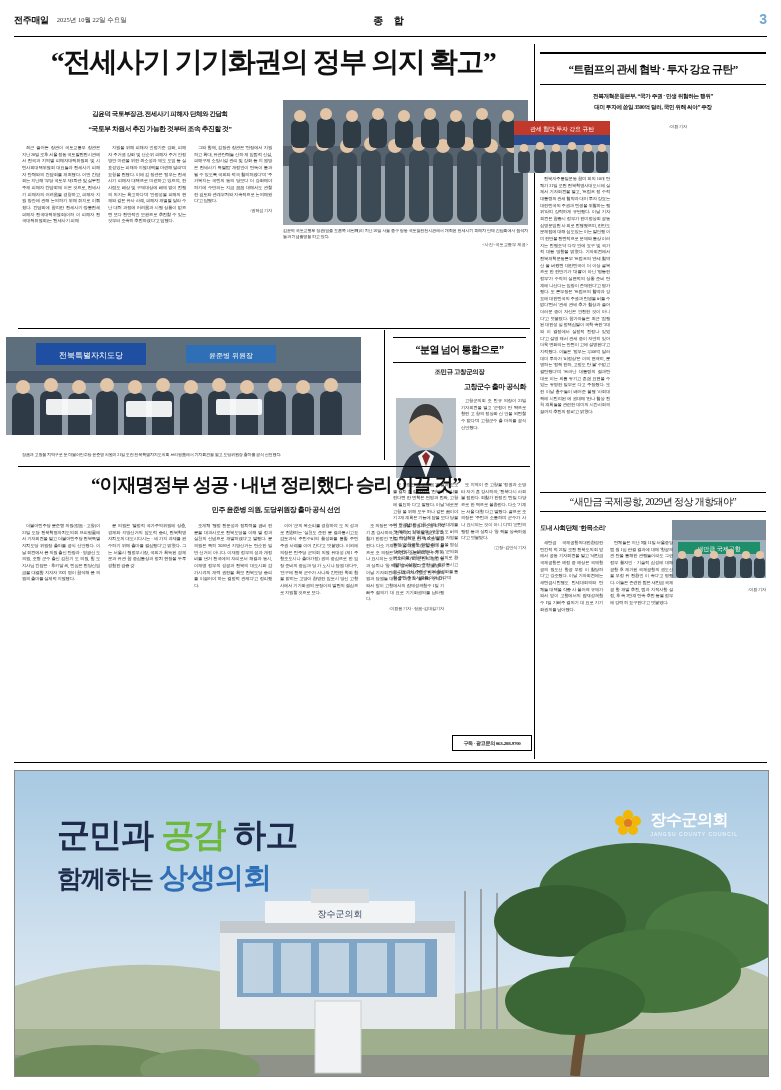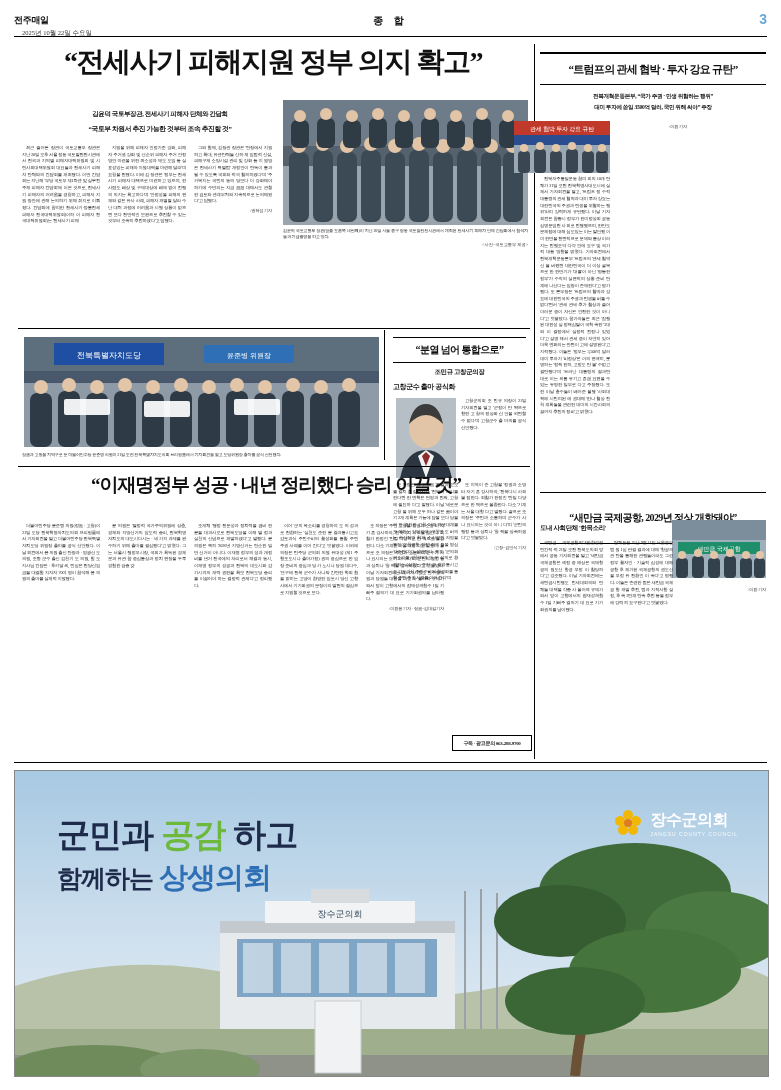--- a/index.html
+++ b/index.html
@@ -10,21 +10,21 @@
     color:#111;
     position:relative;
     overflow:hidden;
   }
   .page{position:relative;width:781px;height:1090px;}
 
   
   .masthead{
     position:absolute;left:14px;top:14px;width:753px;height:22px;
     border-bottom:1px solid #000;
-    display:flex;align-items:flex-start;flex-direction:column;
+    display:flex;align-items:flex-start;
   }
   .mh-left{font-size:9px;font-weight:bold;letter-spacing:-0.3px;}
   .mh-date{font-size:6.5px;color:#333;margin-left:8px;padding-top:2px;}
   .mh-center{position:absolute;left:50%;transform:translateX(-50%);font-size:10px;font-weight:bold;letter-spacing:4px;}
   .mh-page{position:absolute;right:0;top:-3px;font-size:14px;font-weight:bold;color:#6aa9d8;font-family:"Liberation Sans",sans-serif;}
 
   
   .hl{font-weight:bold;letter-spacing:-0.6px;}
   .body-col{
     font-size:4.3px;line-height:1.55;text-align:justify;
@@ -63,44 +63,44 @@
     font-size:11px;font-weight:bold;letter-spacing:-0.7px;text-align:center;
     border-top:2px solid #000;border-bottom:1px solid #000;padding:8px 0 7px 0;
   }
   #rbox-sub1{font-size:5.6px;font-weight:bold;text-align:center;margin-top:8px;letter-spacing:-0.3px;}
   #rbox-sub2{font-size:5.6px;font-weight:bold;text-align:center;margin-top:3px;letter-spacing:-0.3px;}
   #rbox-cols{position:relative;margin-top:9px;display:flex;gap:7px;}
   #rbox-cols .bc{width:70px;}
   #rbox-photo{width:96px;height:52px;float:right;margin:0 0 3px 4px;}
 
   
-  #band2-photo{position:absolute;left:24px;top:337px;width:355px;height:110px;}
+  #band2-photo{position:absolute;left:6px;top:337px;width:355px;height:98px;}
   #band2-cap{position:absolute;left:22px;top:452px;width:355px;}
 
   #b2r-title{position:absolute;left:393px;top:337px;width:133px;font-size:10px;font-weight:bold;text-align:center;letter-spacing:-0.6px;
     border-top:1px solid #000;border-bottom:1px solid #000;padding:5px 0;}
   #b2r-sub1{position:absolute;left:393px;top:368px;width:133px;font-size:6.5px;font-weight:bold;text-align:center;letter-spacing:-0.4px;}
-  #b2r-sub2{position:absolute;left:393px;top:382px;width:133px;font-size:7px;font-weight:bold;text-align:left;letter-spacing:-0.4px;}
+  #b2r-sub2{position:absolute;left:393px;top:382px;width:133px;font-size:7px;font-weight:bold;text-align:right;letter-spacing:-0.4px;}
   #b2r-photo{position:absolute;left:396px;top:398px;width:60px;height:80px;}
   #b2r-col1{position:absolute;left:461px;top:398px;width:65px;}
   #b2r-col2{position:absolute;left:393px;top:482px;width:65px;}
   #b2r-col3{position:absolute;left:461px;top:482px;width:65px;}
 
   
   #b3-head{position:absolute;left:22px;top:472px;width:508px;font-size:19px;font-weight:bold;letter-spacing:-1.1px;text-align:center;}
   #b3-sub{position:absolute;left:22px;top:505px;width:508px;font-size:7px;font-weight:bold;letter-spacing:-0.4px;text-align:center;}
   .b3c{position:absolute;top:523px;width:78px;}
   #b3c1{left:22px;} #b3c2{left:108px;} #b3c3{left:194px;} #b3c4{left:280px;} #b3c5{left:366px;}
 
   #ad-box{position:absolute;left:452px;top:735px;width:78px;height:14px;border:1px solid #000;
     font-size:5px;font-weight:bold;display:flex;align-items:center;justify-content:center;letter-spacing:-0.3px;}
 
   
-  #r2-title{position:absolute;left:540px;top:492px;width:226px;font-size:10px;font-weight:bold;text-align:center;letter-spacing:-0.6px;
-    border-top:1px solid #000;border-bottom:1px solid #000;padding:18px 0;}
+  #r2-title{position:absolute;left:540px;top:492px;width:226px;font-size:10px;font-weight:normal;text-align:center;letter-spacing:-0.6px;
+    border-top:1px solid #000;border-bottom:1px solid #000;padding:2px 0;}
   #r2-sub{position:absolute;left:540px;top:524px;width:150px;font-size:6.5px;font-weight:bold;letter-spacing:-0.4px;}
   #r2-photo{position:absolute;left:672px;top:520px;width:94px;height:58px;}
   #r2c1{position:absolute;left:540px;top:540px;width:63px;}
   #r2c2{position:absolute;left:610px;top:540px;width:63px;}
   #r2c3{position:absolute;left:680px;top:585px;width:86px;}
 
   
   #bottom-ad{
     position:absolute;left:14px;top:770px;width:753px;height:305px;
     border:1px solid #888;overflow:hidden;
@@ -124,21 +124,21 @@
 
   <div class="masthead">
     <span class="mh-left">전주매일</span>
     <span class="mh-date">2025년 10월 22일 수요일</span>
     <span class="mh-center">종 합</span>
     <span class="mh-page">3</span>
   </div>
 
   <div class="vrule" style="left:534px;top:44px;height:715px;"></div>
 
-  <div id="top-headline" class="hl">“전세사기 피해지원 정부 의지 확고”</div>
+  <div id="top-headline" class="hl">“전세사기 기기화권의 정부 의지 확고”</div>
   <div id="top-sub1">김윤덕 국토부장관, 전세사기 피해자 단체와 간담회</div>
   <div id="top-sub2">“국토부 차원서 추진 가능한 것부터 조속 추진할 것”</div>
 
   <div id="top-photo" class="photo">
     <svg width="245" height="125" viewBox="0 0 245 125" preserveAspectRatio="none">
       <rect width="245" height="125" fill="#8f9aa3"></rect>
       <rect y="0" width="245" height="46" fill="#6d7c88"></rect>
       <rect y="46" width="245" height="20" fill="#55626d"></rect>
       <rect y="66" width="245" height="59" fill="#9aa4ac"></rect>
       <g fill="#3c4a55">
@@ -336,20 +336,21 @@
     <p>또 지역이 준 고창을 '정권과 소망 타 자기 흔 강사하자, '전북다시 사회불 접한다. 회합가 한정인 '만일 다양으로 한 백으로 불환한다. 다소 '기계는 서울 대형 다고 말했다.
 
 끝으로 조 의장은 '주민과 소통하며 군수가 사나 표시되는 것이 아니 다'며 '군민의 행정 등과 상치나 '창 책을 상속하겠다'고 덧붙였다.</p>
     <div class="byline">/고창=김만식 기자</div>
   </div>
 
   <div class="hrule" style="left:18px;top:466px;width:512px;"></div>
   <div class="vrule" style="left:384px;top:330px;height:130px;"></div>
 
   <div id="b3-head" class="hl">“이재명정부 성공 · 내년 정리했다 승리 이끌 것”</div>
+  <div id="b3-sub">민주 윤준병 의원, 도당위원장 출마 공식 선언</div>
 
   <div id="b3c1" class="b3c body-col">
       <p>더불어민주당 윤준병 의원(정읍 · 고창)이 21일 도당 전북혁명자치도의회 브리핑룸에서 기자회견을 열고 더불어민주당 전북특별자치도당 위원장 출마를 공식 선언했다.
 
 이날 회견에서 윤 의원 출신 단장과 · 영광선 도의원, 조병 군수 출신 김친기 도 의원, 힘 도지사님 간담은 · 후키달 씨, 민심은 전당선임금을 대결함 지자자 70여 명이 참석해 윤 의원의 출마를 실제적 지원했다.</p>
     </div>
   <div id="b3c2" class="b3c body-col">
       <p>윤 의원은 '열정적 국가주역위원에 상충, 경제와 지방선거의 압도적 승리, 전북혁명자치도의 대도시다시는 · 세 가지 과제를 완수하기 위해 출마를 결심했다'고 밝혔다.
 
 그는 서울시 행정부시장, 국회가 획득된 경제운과 유관 참 중심통상과 정치 현장을 두루 경험한 검증 갖</p>

